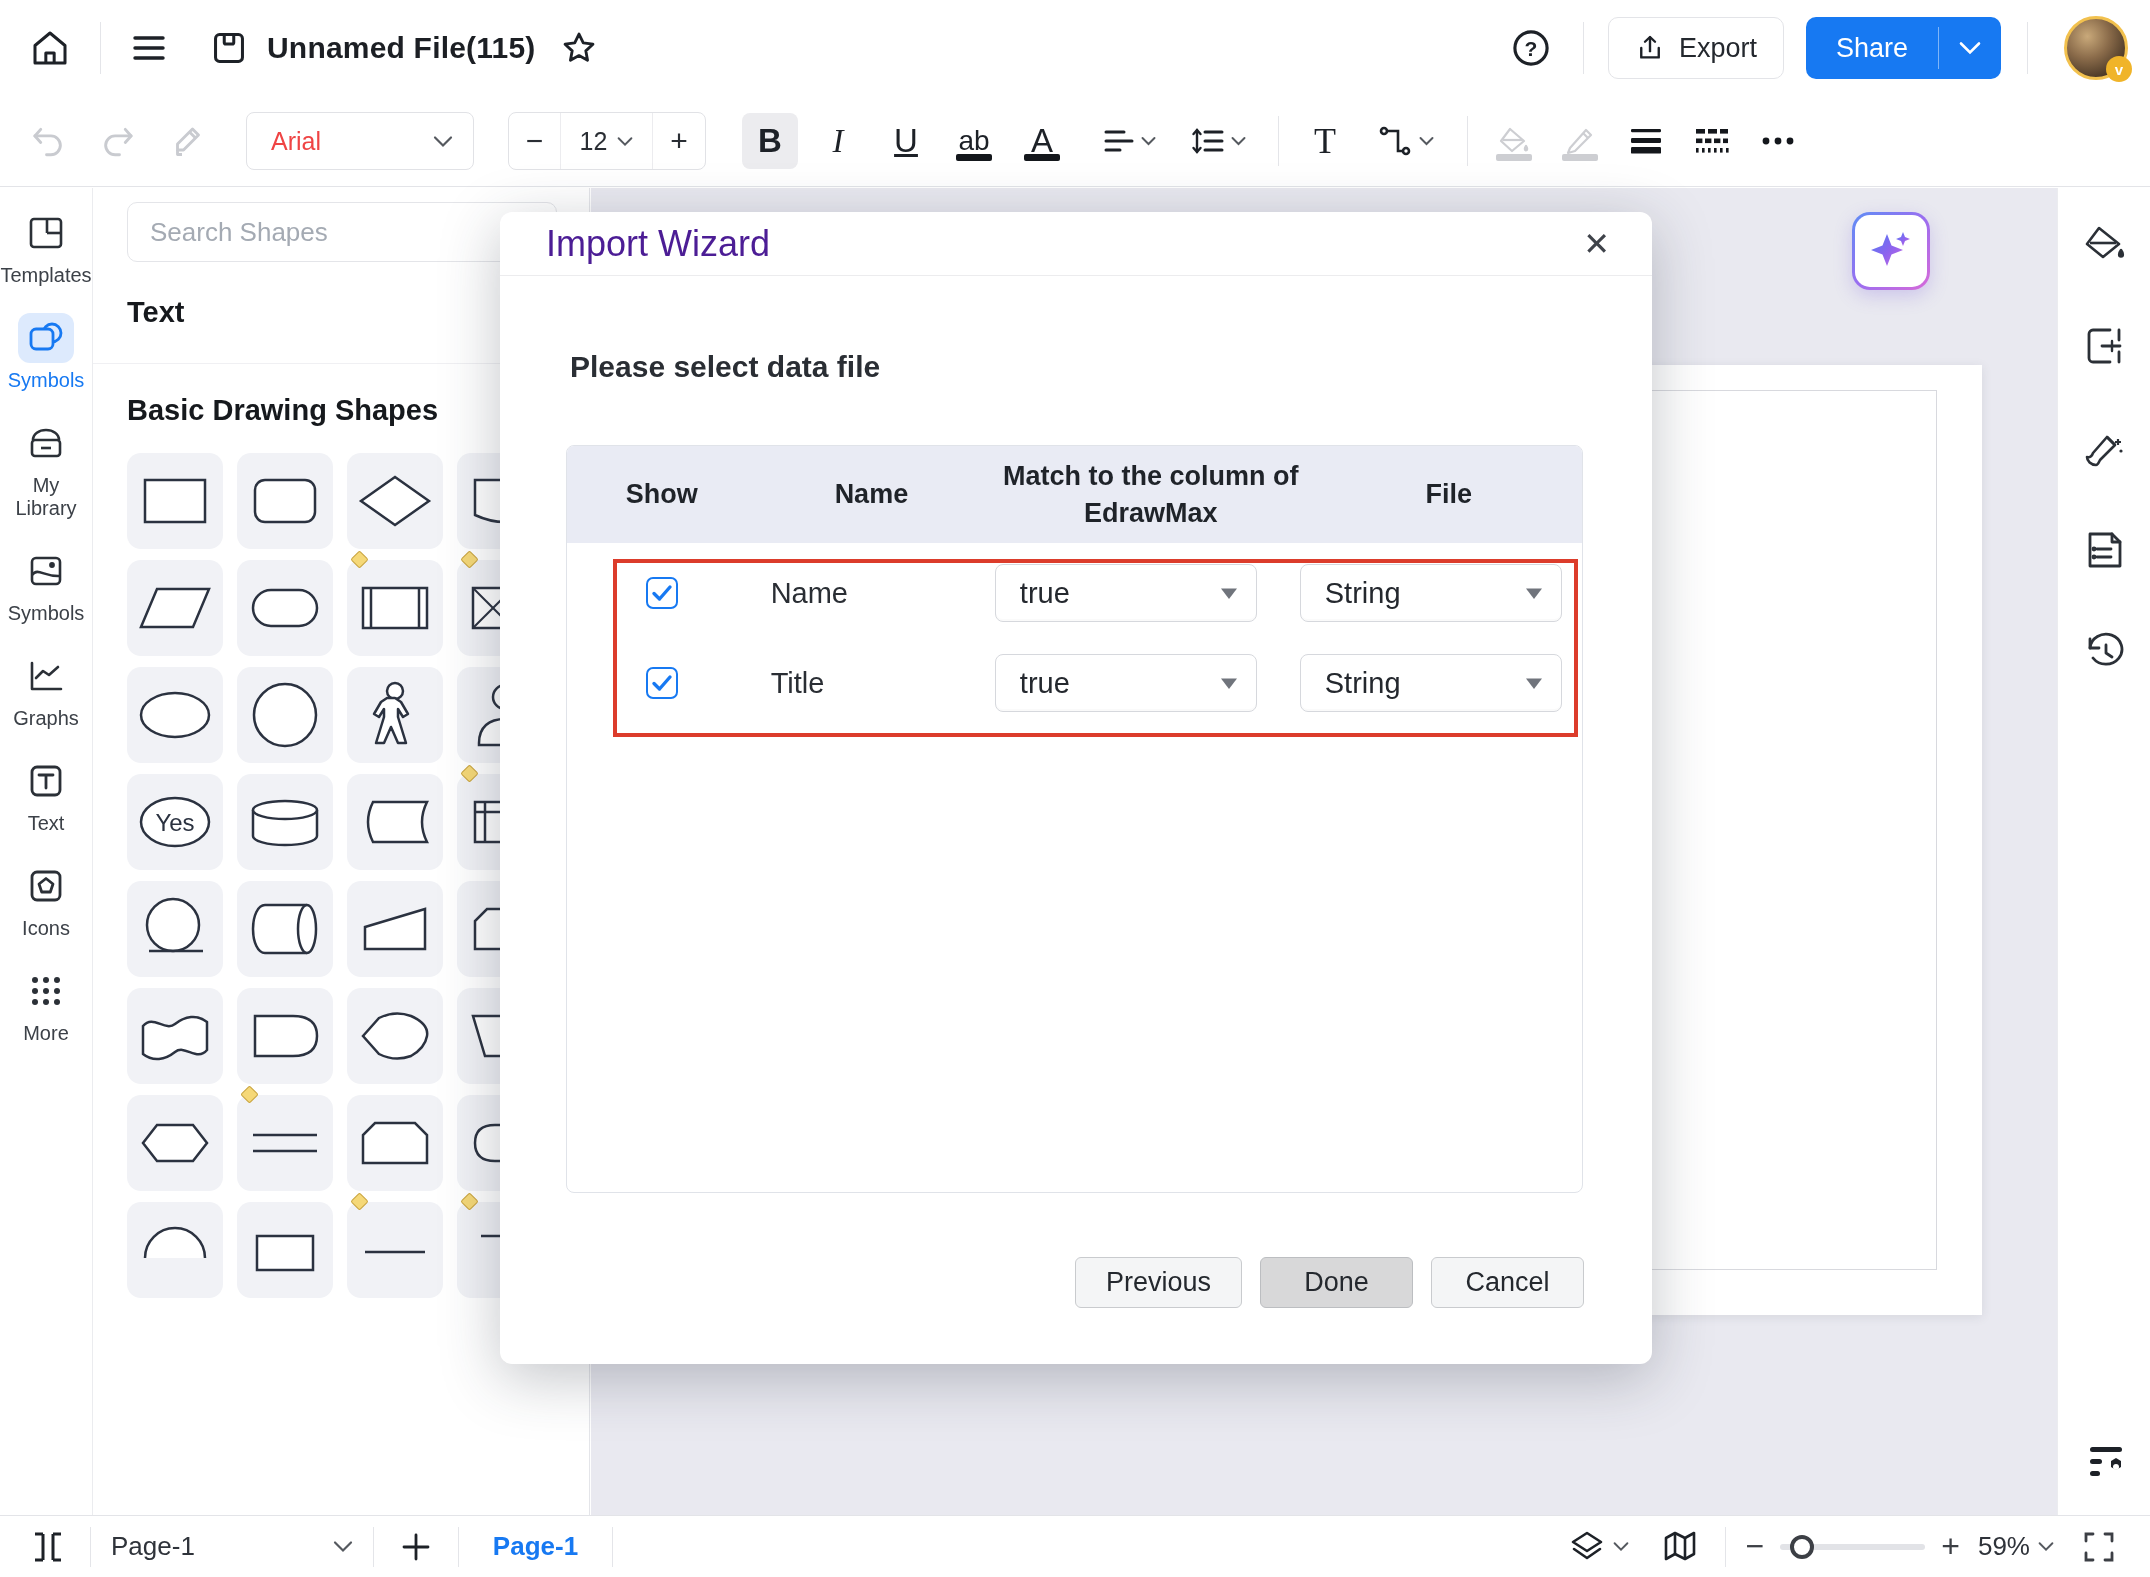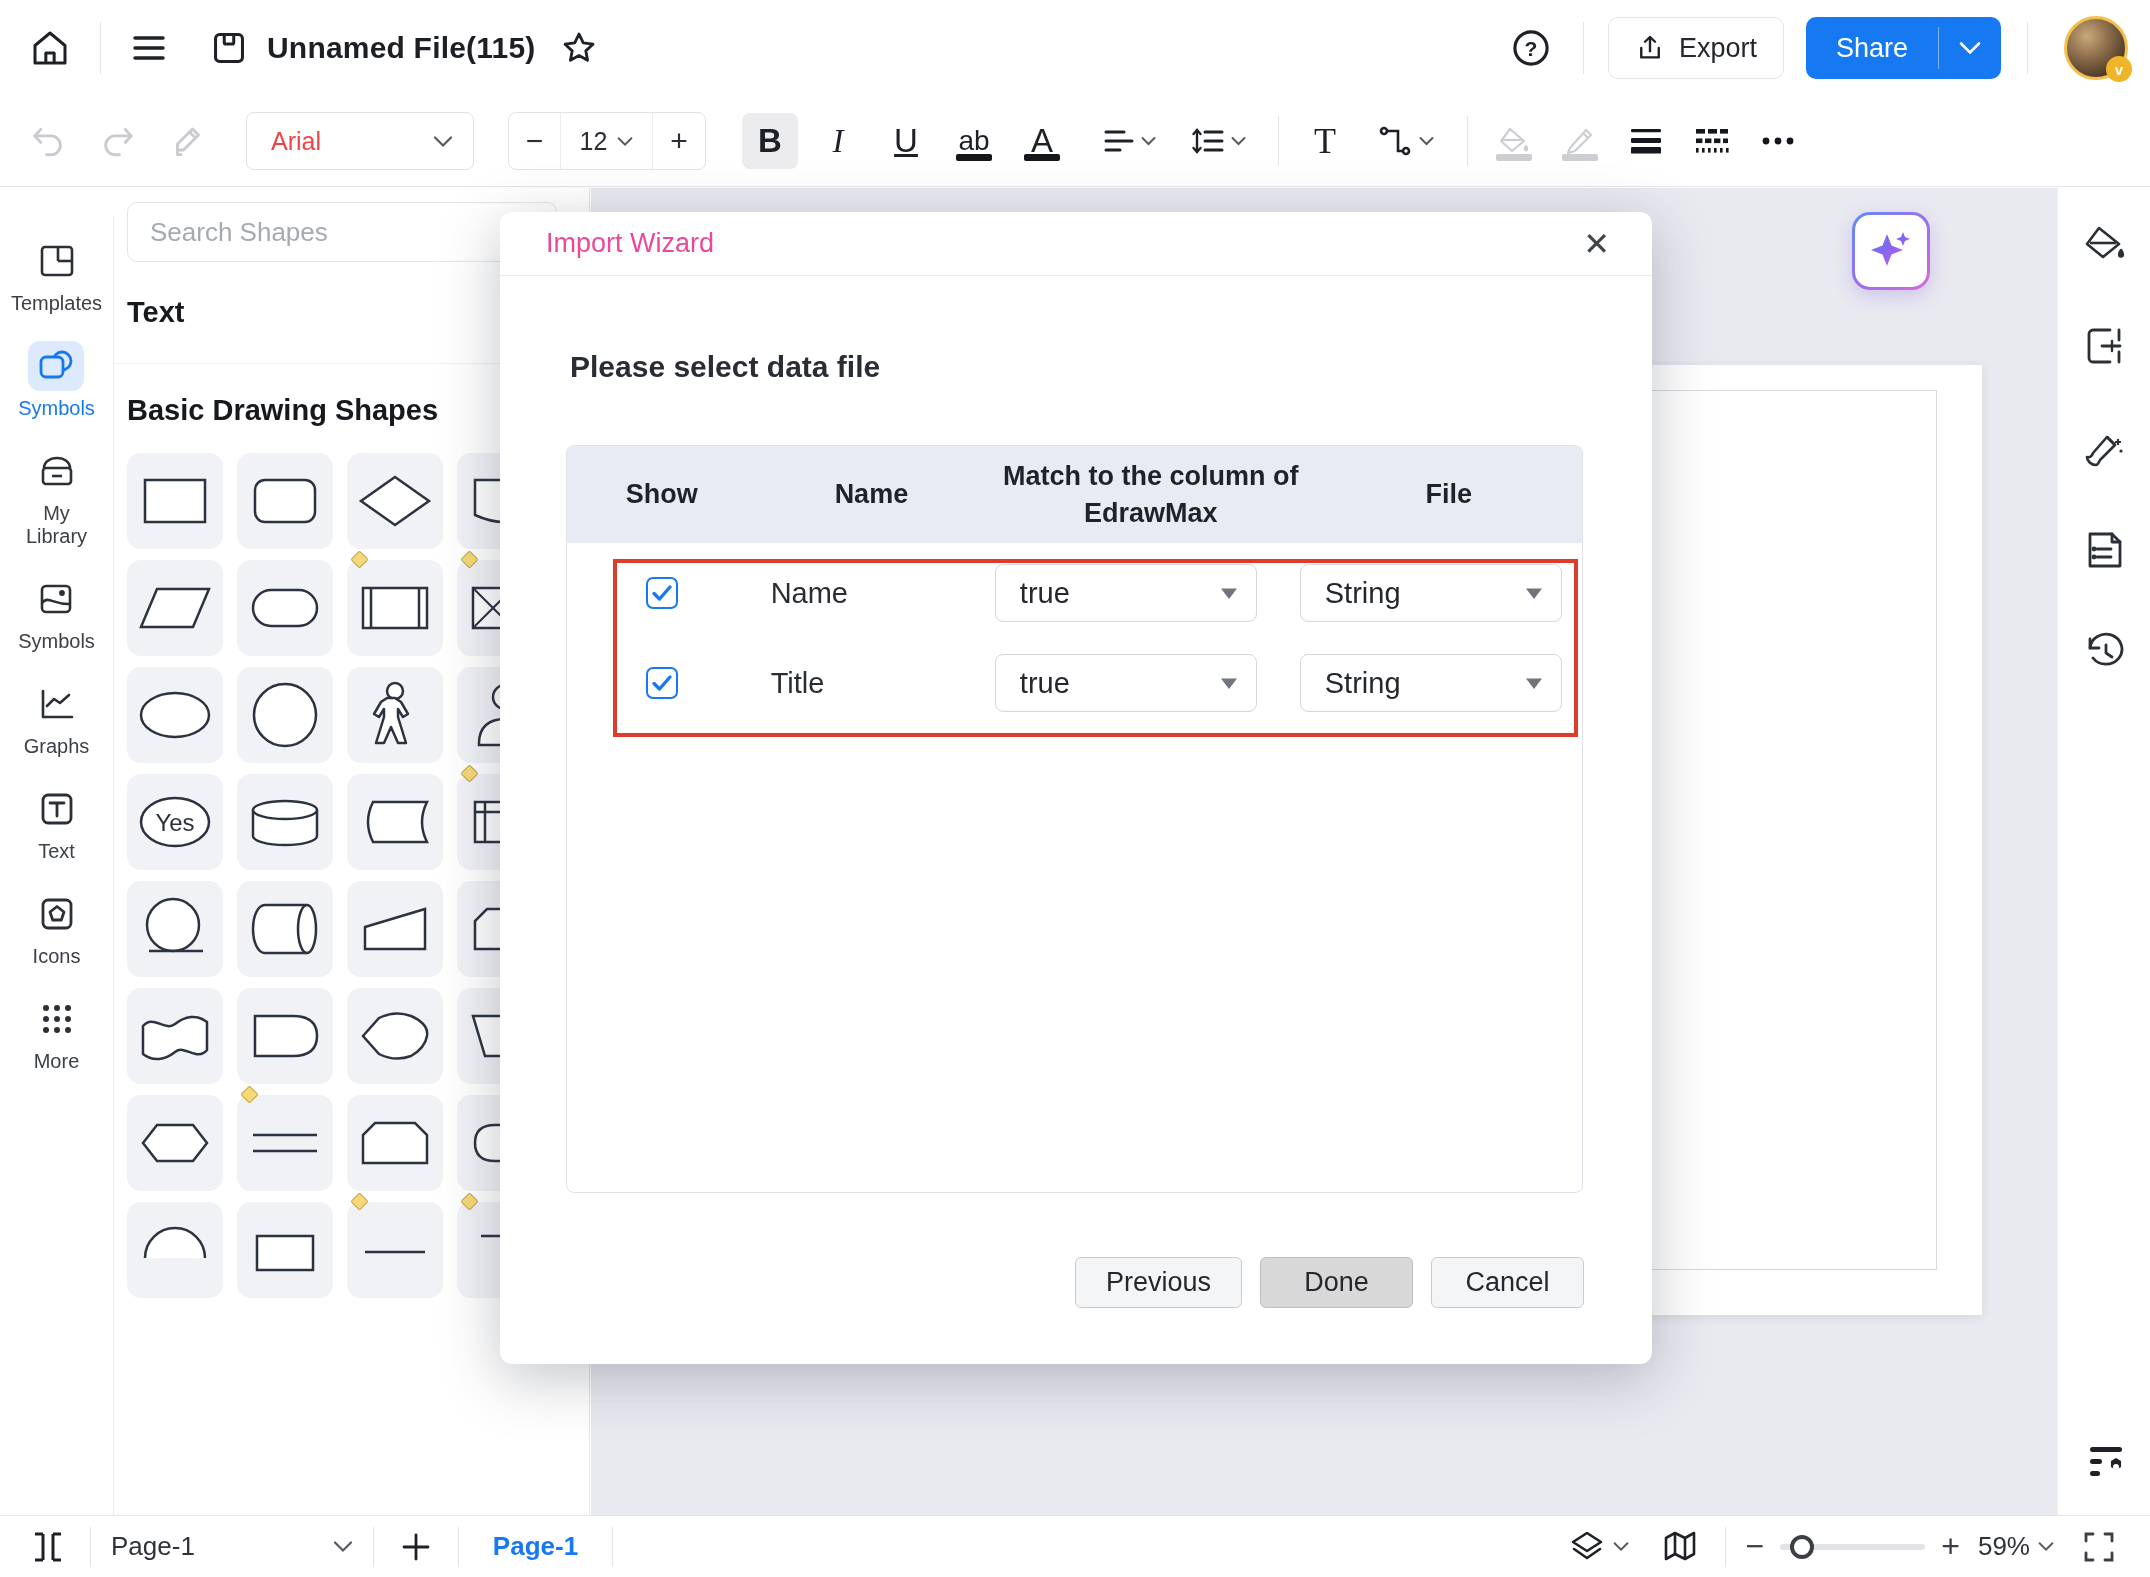--- a/index.html
+++ b/index.html
@@ -36,21 +36,21 @@
   .under-bar.gray { background:#cdced2; }
   .rel { position:relative; }
   .fontsel { width:228px; height:58px; border:1.5px solid #e1e2e6; border-radius:8px; display:flex; align-items:center; justify-content:space-between; padding:0 20px 0 24px; font-size:25px; color:#ef4444; cursor:pointer; margin-left:30px; }
   .sizegroup { width:198px; height:58px; border:1.5px solid #e1e2e6; border-radius:8px; display:flex; align-items:stretch; margin-left:34px; overflow:hidden; }
   .sg-cell { display:flex; align-items:center; justify-content:center; font-size:30px; color:#2a2e34; cursor:pointer; }
   .sg-minus { width:52px; border-right:1.5px solid #ececef; }
   .sg-size { flex:1; gap:10px; font-size:25px; border-right:1.5px solid #ececef; }
   .sg-plus { width:52px; }
 
   
-  #leftbar { position:absolute; left:0; top:188px; bottom:62px; width:114px; background:#fff; border-right:1px solid #ebecef; display:flex; flex-direction:column; align-items:center; padding-top:20px; z-index:30;margin-top:28px; }
+  #leftbar { position:absolute; left:0; top:188px; bottom:62px; width:93px; background:#fff; border-right:1px solid #ebecef; display:flex; flex-direction:column; align-items:center; padding-top:20px; z-index:30; }
   .nav-item { display:flex; flex-direction:column; align-items:center; gap:6px; margin-bottom:26px; cursor:pointer; color:#3c4148; }
   .nav-item .nav-iconbox { width:56px; height:50px; display:flex; align-items:center; justify-content:center; border-radius:12px; }
   .nav-item.active { color:#1779f2; }
   .nav-item.active .nav-iconbox { background:#ddeafd; }
   .nav-label { font-size:20px; text-align:center; line-height:1.15; }
 
   
   #panel { position:absolute; left:93px; top:188px; bottom:62px; width:497px; background:#fff; border-right:1px solid #e4e5e9; z-index:20; overflow:hidden; }
   .panel-head { display:flex; align-items:center; justify-content:space-between; padding:24px 34px 10px 34px; }
   .panel-title { font-size:31px; font-weight:700; color:#16191d; }
@@ -75,21 +75,21 @@
   #ai-fab .inner { width:100%; height:100%; border-radius:15px; background:#fff; display:flex; align-items:center; justify-content:center; }
 
   
   #rightbar { position:absolute; right:0; top:188px; bottom:62px; width:93px; background:#fff; border-left:1px solid #ebecef; display:flex; flex-direction:column; align-items:center; padding-top:30px; gap:50px; z-index:30; }
   #rightbar .iconbtn { width:52px; height:52px; }
   .rb-bottom { position:absolute; bottom:26px; }
 
   
   #dialog { position:absolute; left:500px; top:212px; width:1152px; height:1152px; background:#fff; border-radius:12px; box-shadow:0 14px 60px rgba(40,45,60,.28); z-index:50; }
   .dlg-head { height:64px; display:flex; align-items:center; justify-content:space-between; padding:0 42px 0 46px; border-bottom:1.5px solid #ececee; }
-  .dlg-title { font-size:27px; color:#ec4899; }
+  .dlg-title { font-size:36px; color:#4c1d95; }
   .dlg-close { font-size:32px; color:#3f434a; cursor:pointer; line-height:1; font-weight:300; }
   .dlg-sub { position:absolute; left:70px; top:138px; font-size:30px; font-weight:700; color:#2a2e34; }
   .dlg-table { position:absolute; left:66px; top:233px; width:1017px; height:748px; border:1.5px solid #e0e3e9; border-radius:8px; overflow:hidden; background:#fff; }
   .thead { height:97px; background:#e9ebf4; display:flex; align-items:center; }
   .th { font-size:27px; font-weight:700; color:#1f2329; text-align:center; line-height:1.35; }
   .c1{width:190px;} .c2{width:230px;} .c3{width:330px;} .c4{width:267px;}
   .trow { height:80px; display:flex; align-items:center; margin-top:10px; }
   .trow:first-of-type { margin-top:13px; }
   .cb-cell { display:flex; justify-content:center; }
   .checkbox { width:32px; height:32px; border:2.5px solid #1779f2; border-radius:7px; background:#fff; display:flex; align-items:center; justify-content:center; cursor:pointer; }

